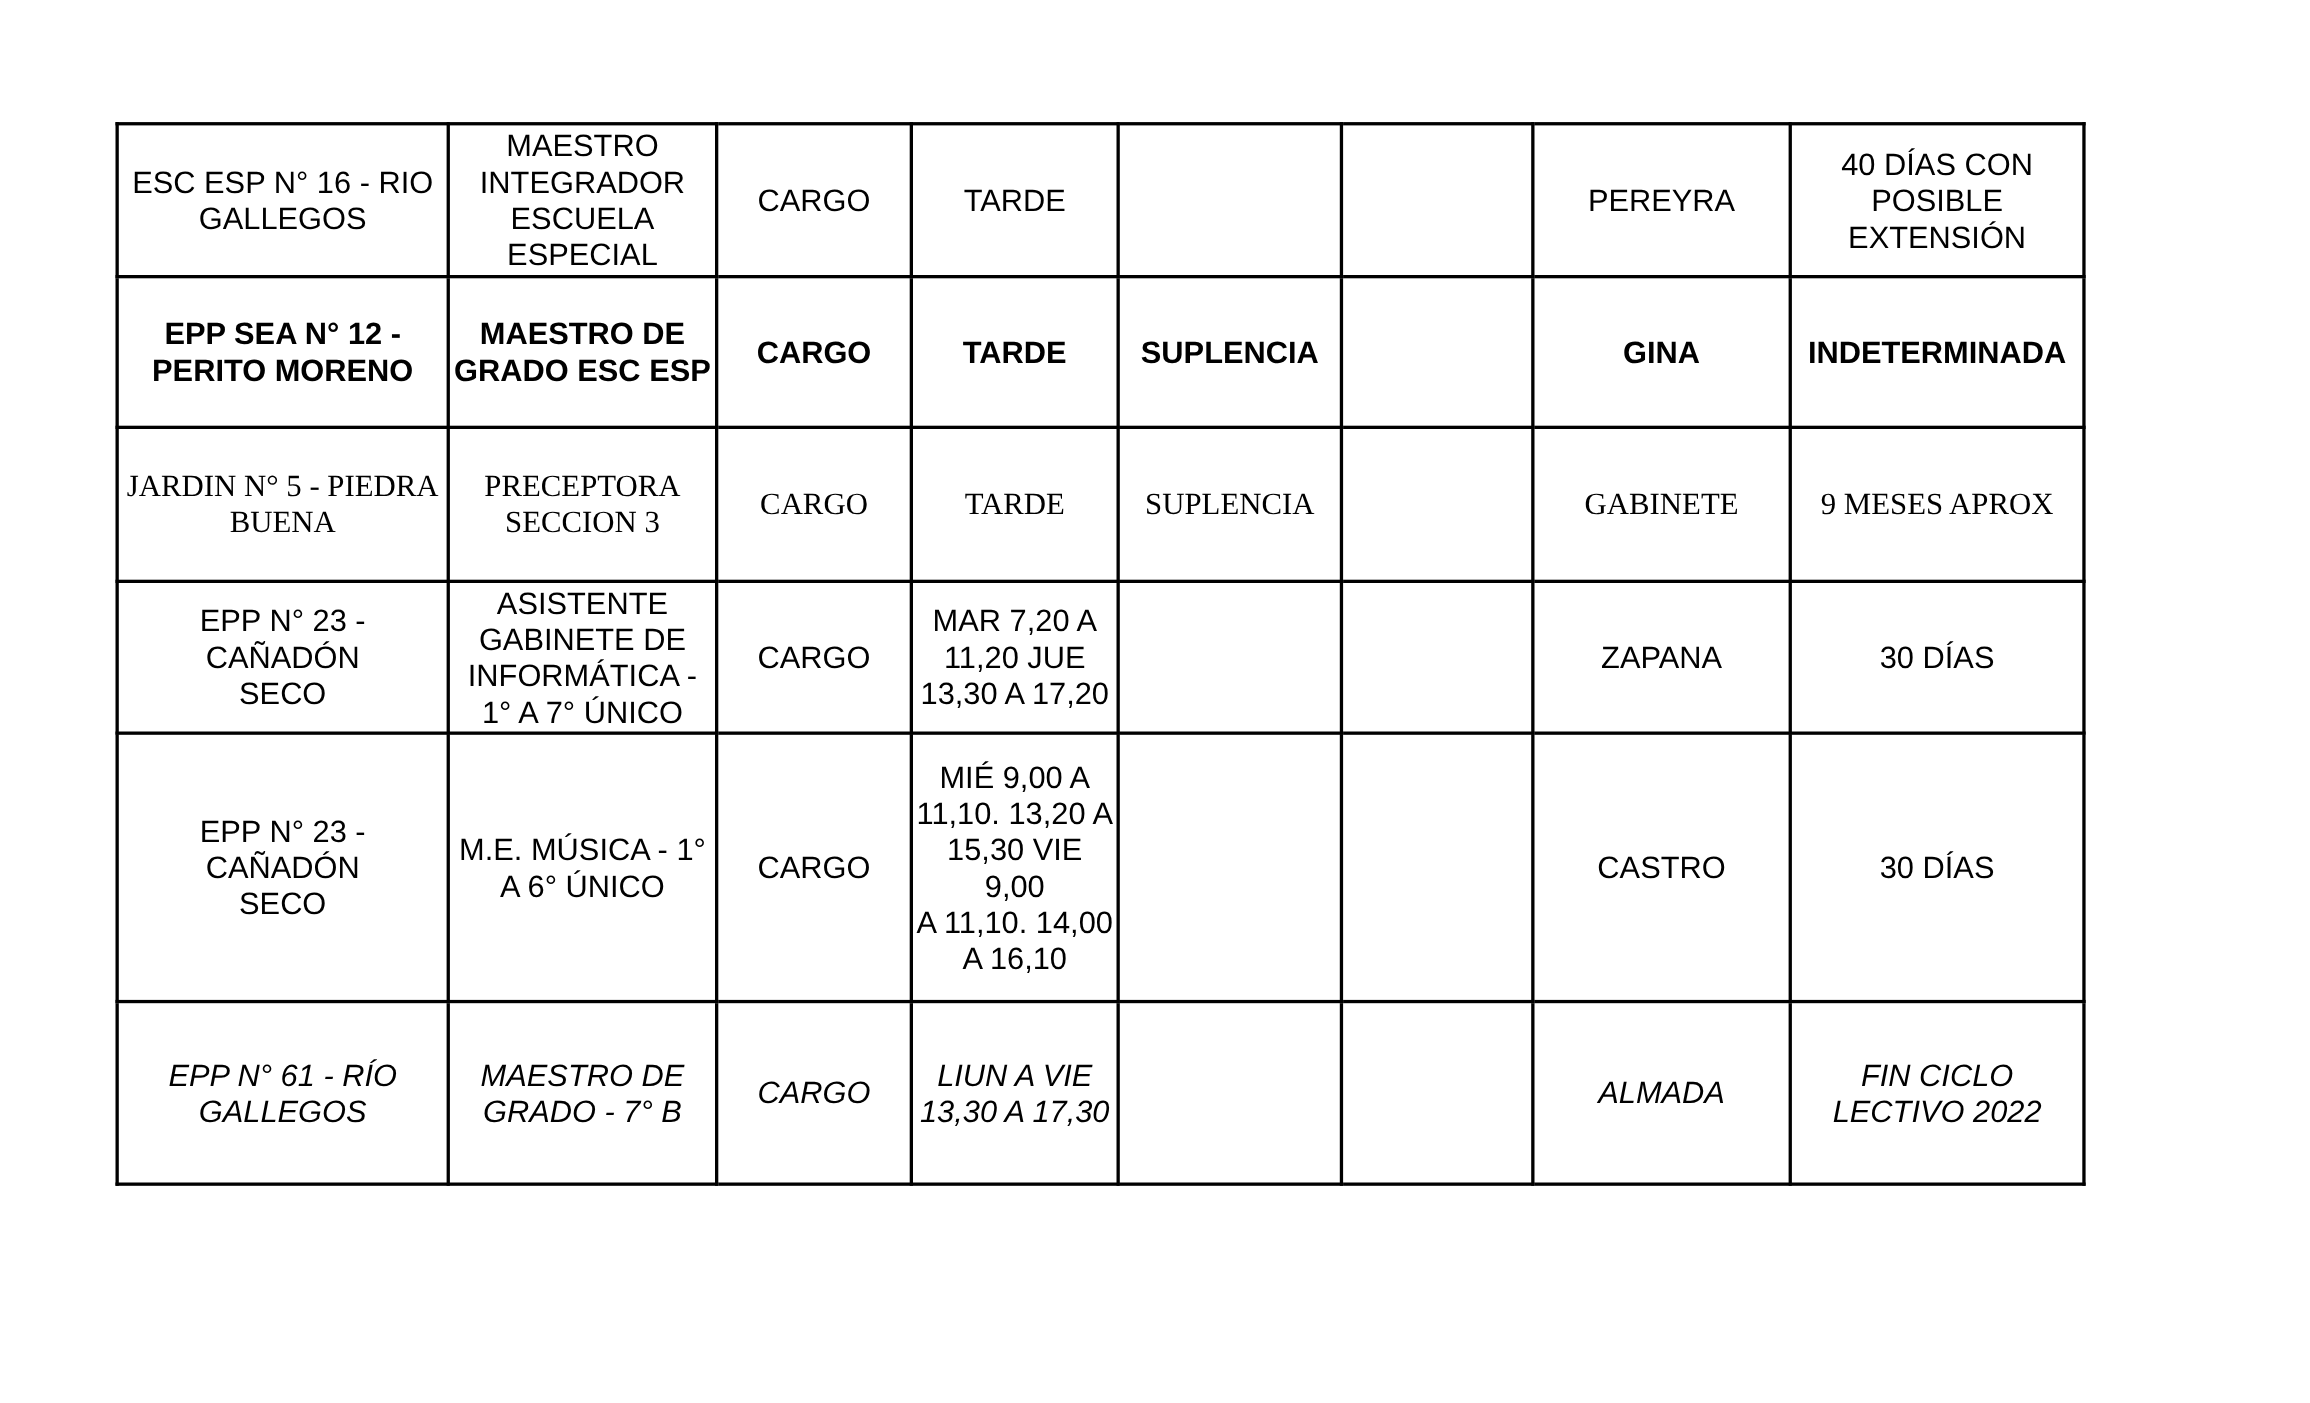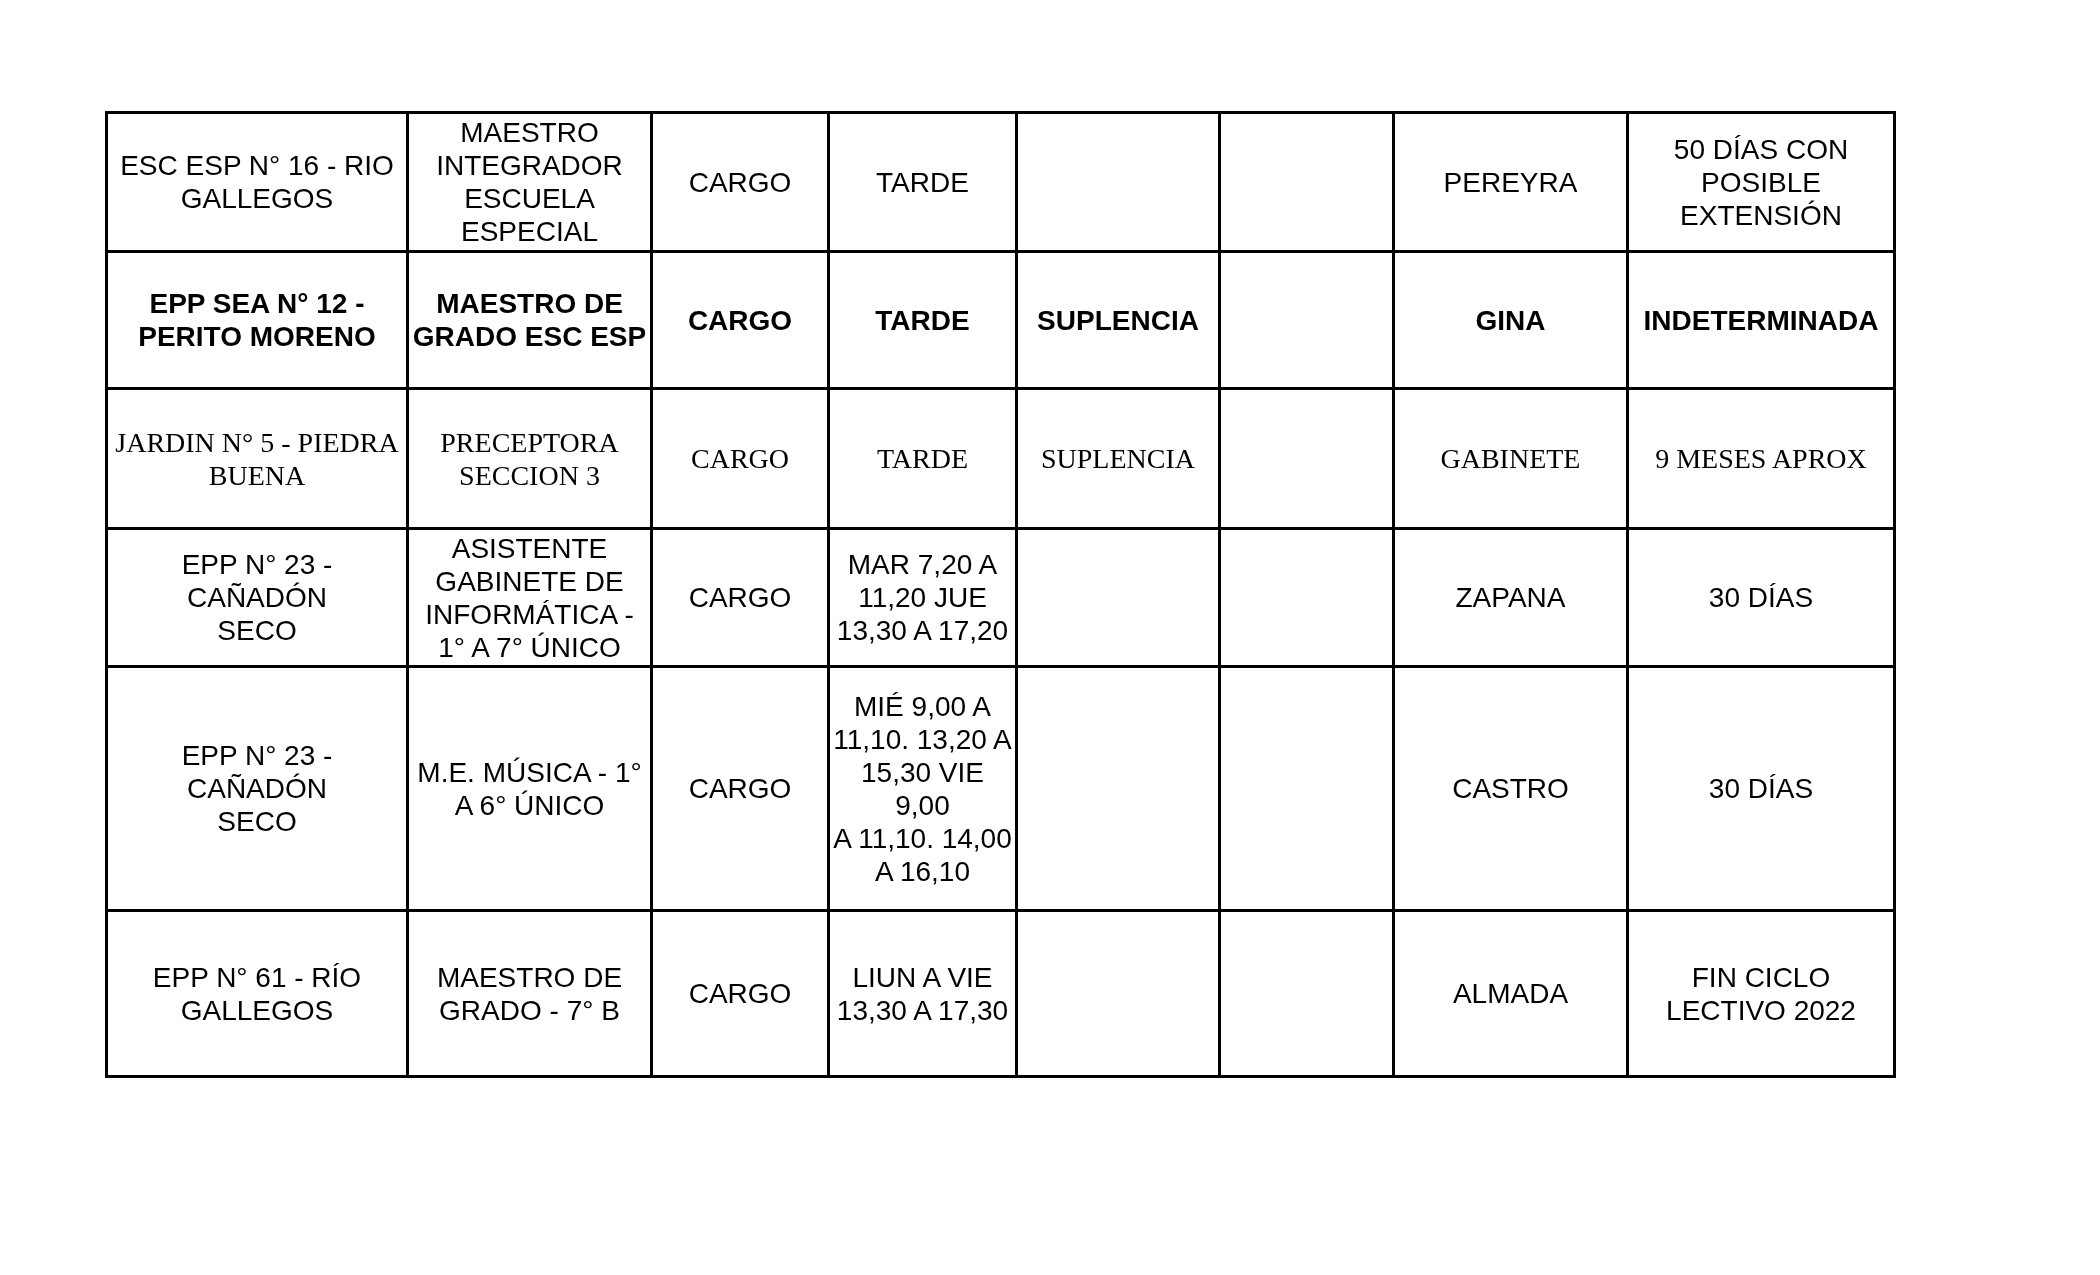--- a/index.html
+++ b/index.html
@@ -33,21 +33,21 @@
     white-space: pre-line;
     padding: 0 2px;
     overflow: hidden;
     word-wrap: break-word;
   }
   tr.r0 { height: 139px; }
   tr.r1 { height: 137px; font-weight: bold; }
   tr.r2 { height: 140px; font-family: Liberation Serif, serif; }
   tr.r3 { height: 138px; }
   tr.r4 { height: 244px; }
-  tr.r5 { height: 166px; }
+  tr.r5 { height: 166px; font-style: italic; }
 </style>
 </head>
 <body>
 
 <div class="sheet">
   <table class="grid">
     <colgroup>
       <col style="width:301px">
       <col style="width:244px">
       <col style="width:177px">
@@ -63,21 +63,21 @@
 GALLEGOS</td>
         <td>MAESTRO
 INTEGRADOR
 ESCUELA
 ESPECIAL</td>
         <td>CARGO</td>
         <td>TARDE</td>
         <td></td>
         <td></td>
         <td>PEREYRA</td>
-        <td>50 DÍAS CON
+        <td>40 DÍAS CON
 POSIBLE
 EXTENSIÓN</td>
       </tr>
       <tr class="r1">
         <td>EPP SEA N° 12 -
 PERITO MORENO</td>
         <td>MAESTRO DE
 GRADO ESC ESP</td>
         <td>CARGO</td>
         <td>TARDE</td>

